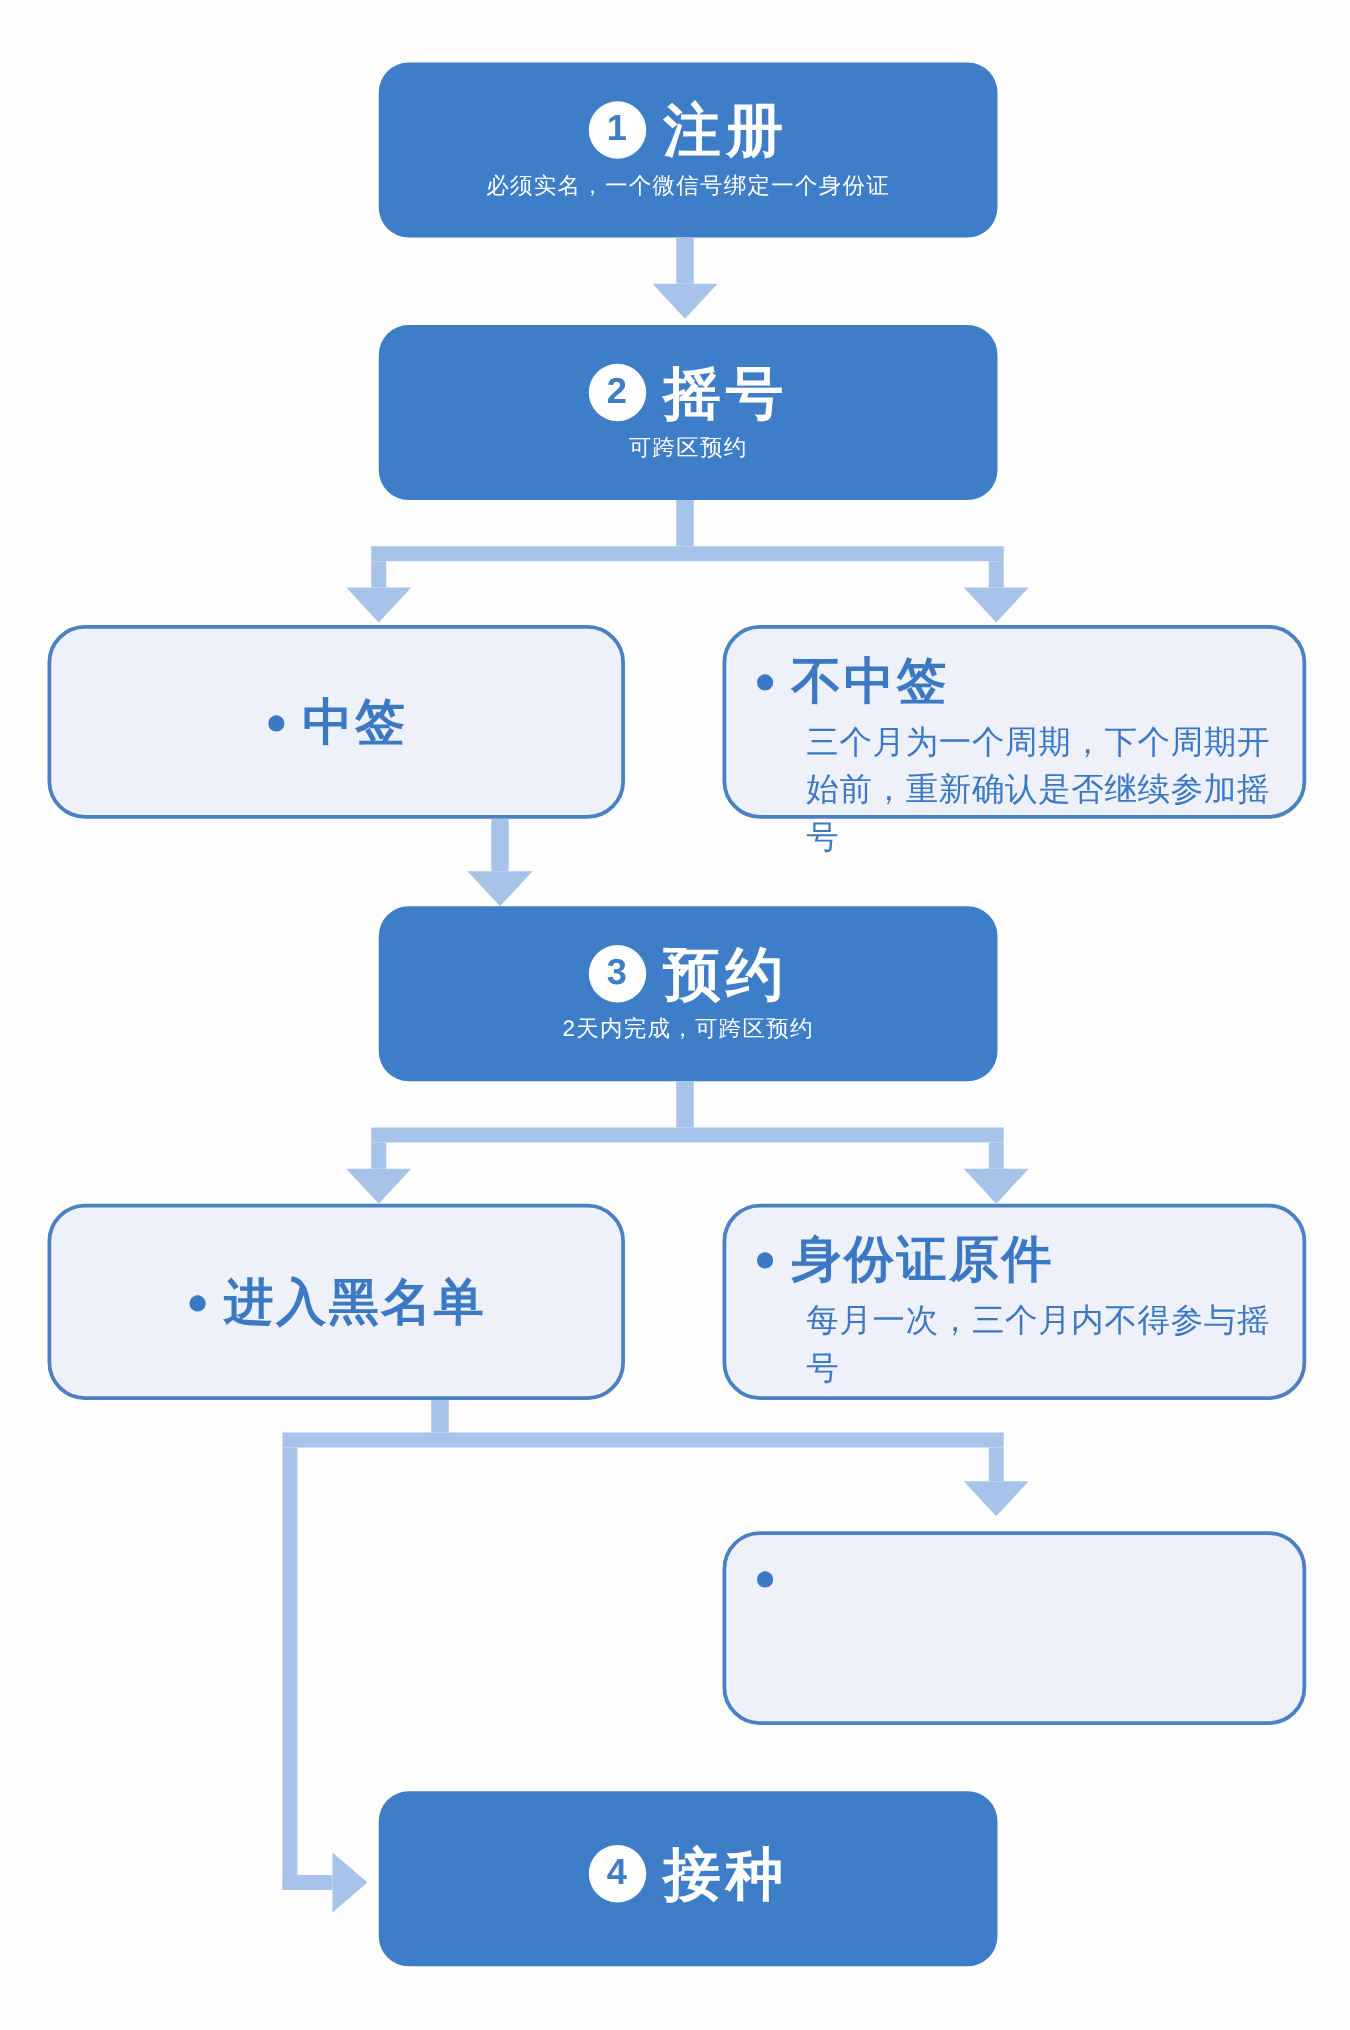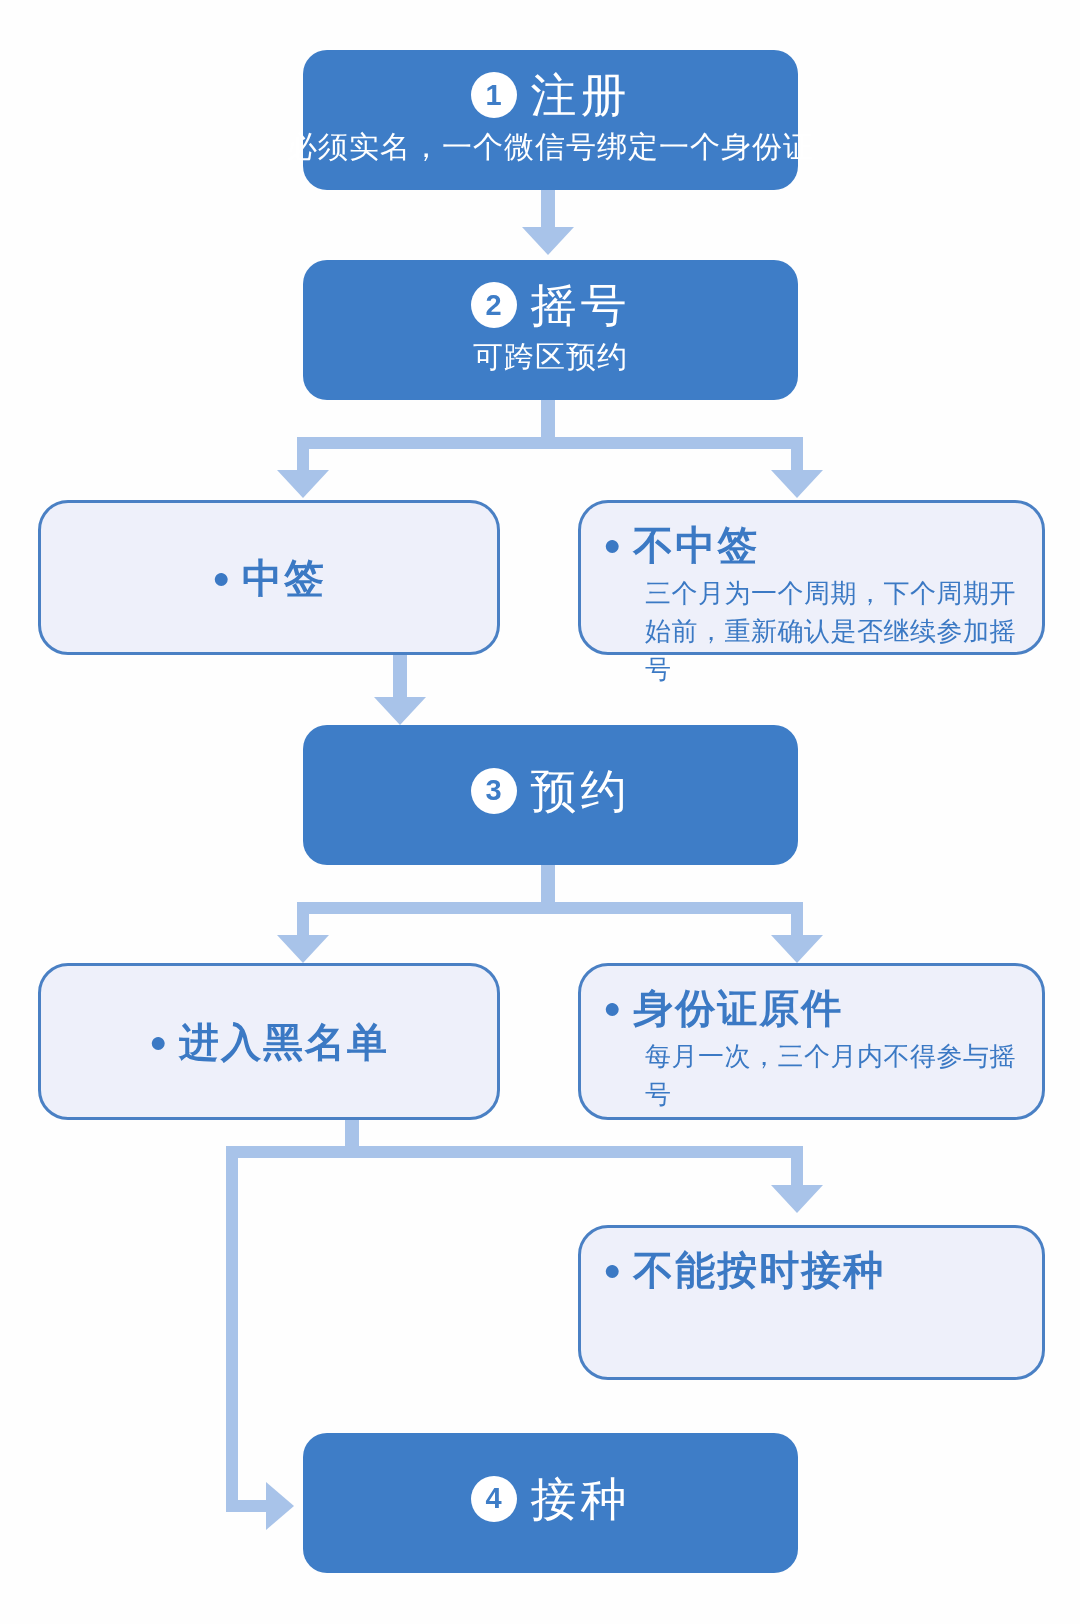--- a/index.html
+++ b/index.html
@@ -22,22 +22,22 @@
     background:var(--primary);border-radius:24px;
     display:flex;flex-direction:column;justify-content:center;align-items:center;
     color:var(--on-primary);box-sizing:border-box;padding:0 12px;
   }
   .step-title-row{display:flex;align-items:center;gap:14px;margin-bottom:9px;}
   .num-circle{
     width:46px;height:46px;border-radius:50%;background:var(--on-primary);
     color:var(--primary);font-size:29px;font-weight:800;
     display:flex;align-items:center;justify-content:center;flex:0 0 auto;
   }
-  .step-title{font-size:46px;font-weight:400;letter-spacing:4px;line-height:1;}
-  .step-sub{font-size:30px;letter-spacing:1px;white-space:nowrap;}
+  .step-title{font-size:46px;font-weight:700;letter-spacing:4px;line-height:1;}
+  .step-sub{font-size:18px;letter-spacing:1px;white-space:nowrap;}
   
   .result{
     position:absolute;background:var(--light-bg);
     border:3px solid var(--light-border);border-radius:30px;
     box-sizing:border-box;color:var(--accent-text);
   }
   .result.centered{display:flex;align-items:center;justify-content:center;}
   .result.detail{padding:20px 18px 0 22px;}
   .result-title-row{display:flex;align-items:center;gap:12px;}
   .bullet{font-size:30px;line-height:1;color:var(--accent-text);flex:0 0 auto;}
@@ -106,20 +106,21 @@
   </div>
 
   <div class="seg" style="left:393px;top:655px;width:14px;height:42px;"></div>
   <div class="head-down" style="left:374px;top:697px;"></div>
 
   <div class="step" style="top:725px;">
     <div class="step-title-row">
       <span class="num-circle">3</span>
       <span class="step-title">预约</span>
     </div>
+    <div class="step-sub">2天内完成，可跨区预约</div>
   </div>
 
   <div class="seg" style="left:541px;top:865px;width:14px;height:37px;"></div>
   <div class="seg" style="left:297px;top:902px;width:506px;height:12px;"></div>
   <div class="seg" style="left:297px;top:914px;width:12px;height:21px;"></div>
   <div class="head-down" style="left:277px;top:935px;"></div>
   <div class="seg" style="left:791px;top:914px;width:12px;height:21px;"></div>
   <div class="head-down" style="left:771px;top:935px;"></div>
 
   <div class="result centered" style="left:38px;top:963px;width:462px;height:157px;">
@@ -141,21 +142,20 @@
   <div class="seg" style="left:226px;top:1146px;width:577px;height:12px;"></div>
   <div class="seg" style="left:791px;top:1158px;width:12px;height:27px;"></div>
   <div class="head-down" style="left:771px;top:1185px;"></div>
   <div class="seg" style="left:226px;top:1158px;width:12px;height:354px;"></div>
   <div class="seg" style="left:226px;top:1500px;width:40px;height:12px;"></div>
   <div class="head-right" style="left:266px;top:1482px;"></div>
 
   <div class="result detail" style="left:578px;top:1225px;width:467px;height:155px;">
     <div class="result-title-row">
       <span class="bullet">●</span>
-      <span class="result-title">不能按时接种</span>
     </div>
   </div>
 
   <div class="step" style="top:1433px;">
     <div class="step-title-row">
       <span class="num-circle">4</span>
       <span class="step-title">接种</span>
     </div>
   </div>
 

